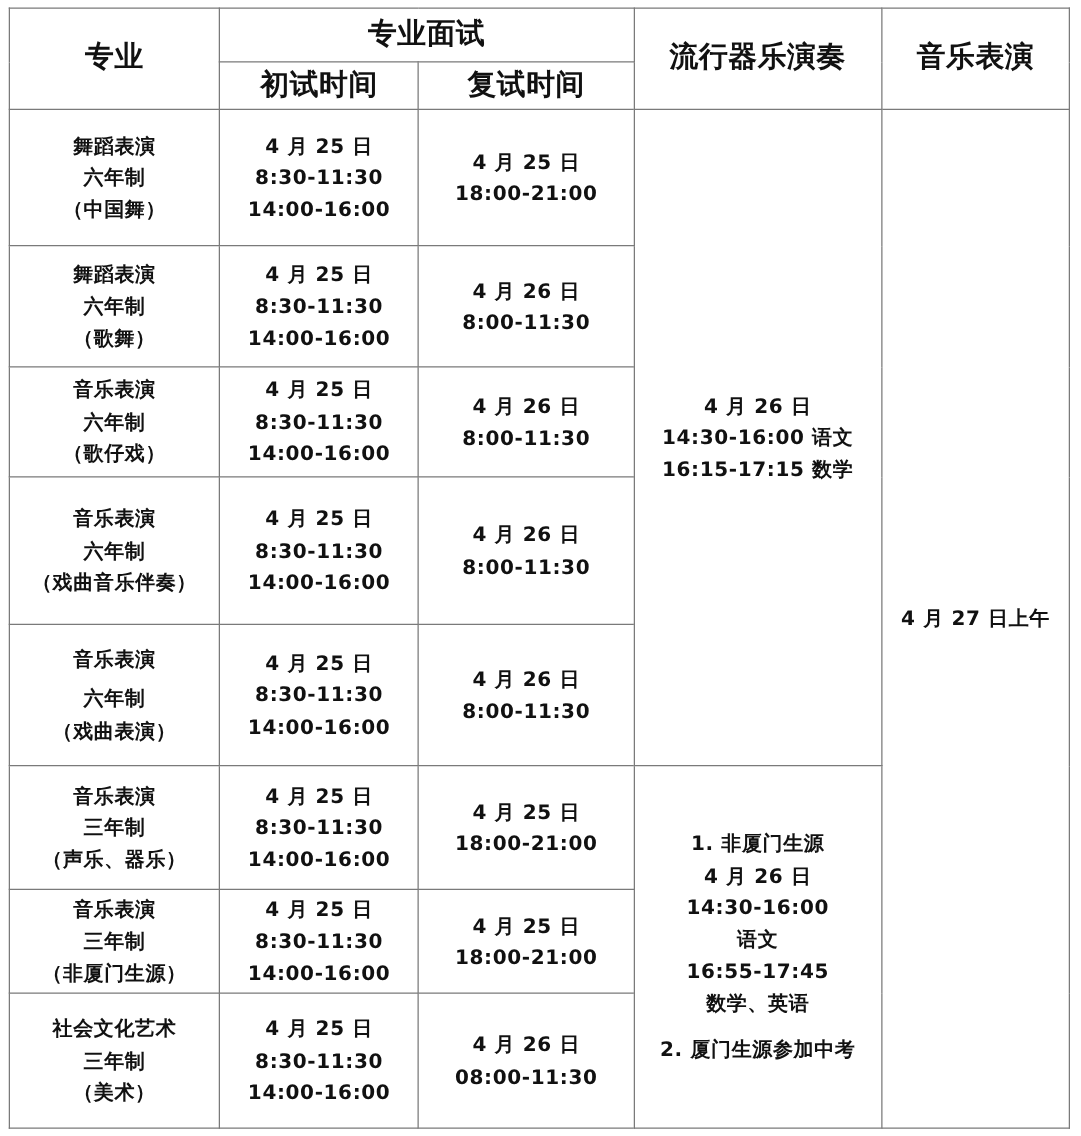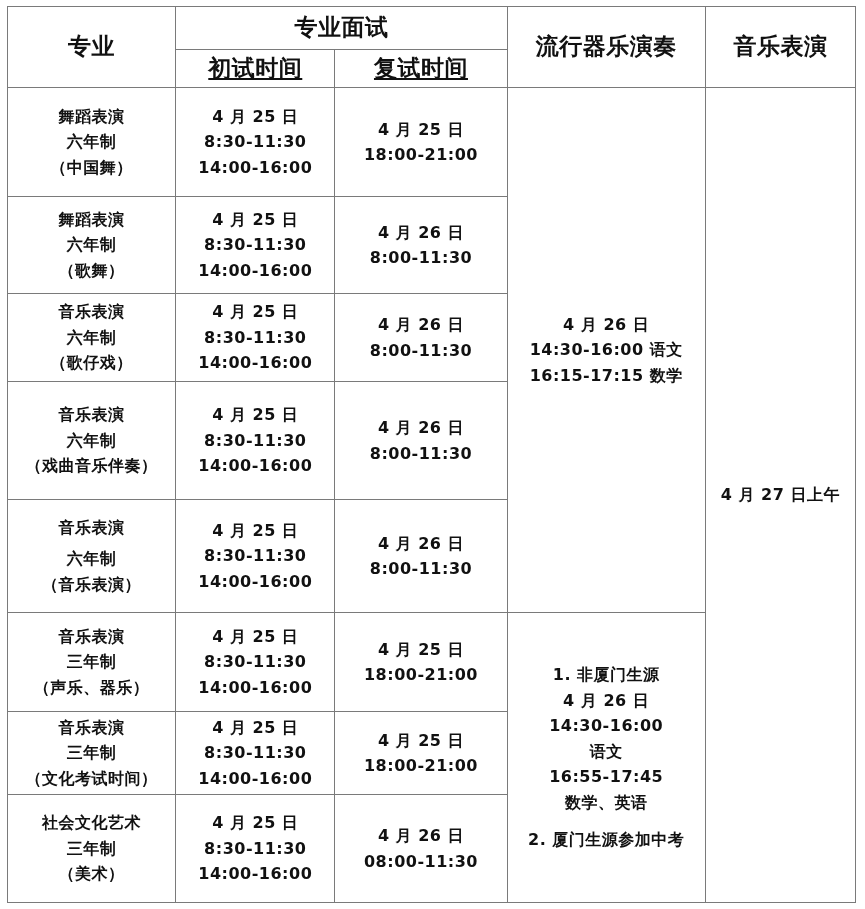--- a/index.html
+++ b/index.html
@@ -56,21 +56,21 @@
     <col class="col-culture">
     <col class="col-physical">
   </colgroup>
   <thead>
     <tr style="height:43px;">
       <th rowspan="2">专业</th>
       <th colspan="2">专业面试</th>
       <th rowspan="2">流行器乐演奏</th>
       <th rowspan="2">音乐表演</th>
     </tr>
-    <tr style="height:38px;text-decoration:underline;">
+    <tr style="height:38px;">
       <th>初试时间</th>
       <th>复试时间</th>
     </tr>
   </thead>
   <tbody>
 
     <tr style="height:109px;">
       <td>
         <span class="line">舞蹈表演</span>
         <span class="line">六年制</span>
@@ -141,21 +141,21 @@
       <td>
         <span class="line">4 月 26 日</span>
         <span class="line">8:00-11:30</span>
       </td>
     </tr>
 
     <tr style="height:113px;">
       <td>
         <span class="line" style="margin-bottom:6px;">音乐表演</span>
         <span class="line">六年制</span>
-        <span class="line">（音乐表演）</span>
+        <span class="line">（戏曲表演）</span>
       </td>
       <td>
         <span class="line">4 月 25 日</span>
         <span class="line">8:30-11:30</span>
         <span class="line">14:00-16:00</span>
       </td>
       <td>
         <span class="line">4 月 26 日</span>
         <span class="line">8:00-11:30</span>
       </td>
@@ -185,21 +185,21 @@
         <span class="line">数学、英语</span>
         <span class="gap"></span>
         <span class="line">2. 厦门生源参加中考</span>
       </td>
     </tr>
 
     <tr style="height:83px;">
       <td>
         <span class="line">音乐表演</span>
         <span class="line">三年制</span>
-        <span class="line">（文化考试时间）</span>
+        <span class="line">（非厦门生源）</span>
       </td>
       <td>
         <span class="line">4 月 25 日</span>
         <span class="line">8:30-11:30</span>
         <span class="line">14:00-16:00</span>
       </td>
       <td>
         <span class="line">4 月 25 日</span>
         <span class="line">18:00-21:00</span>
       </td>

